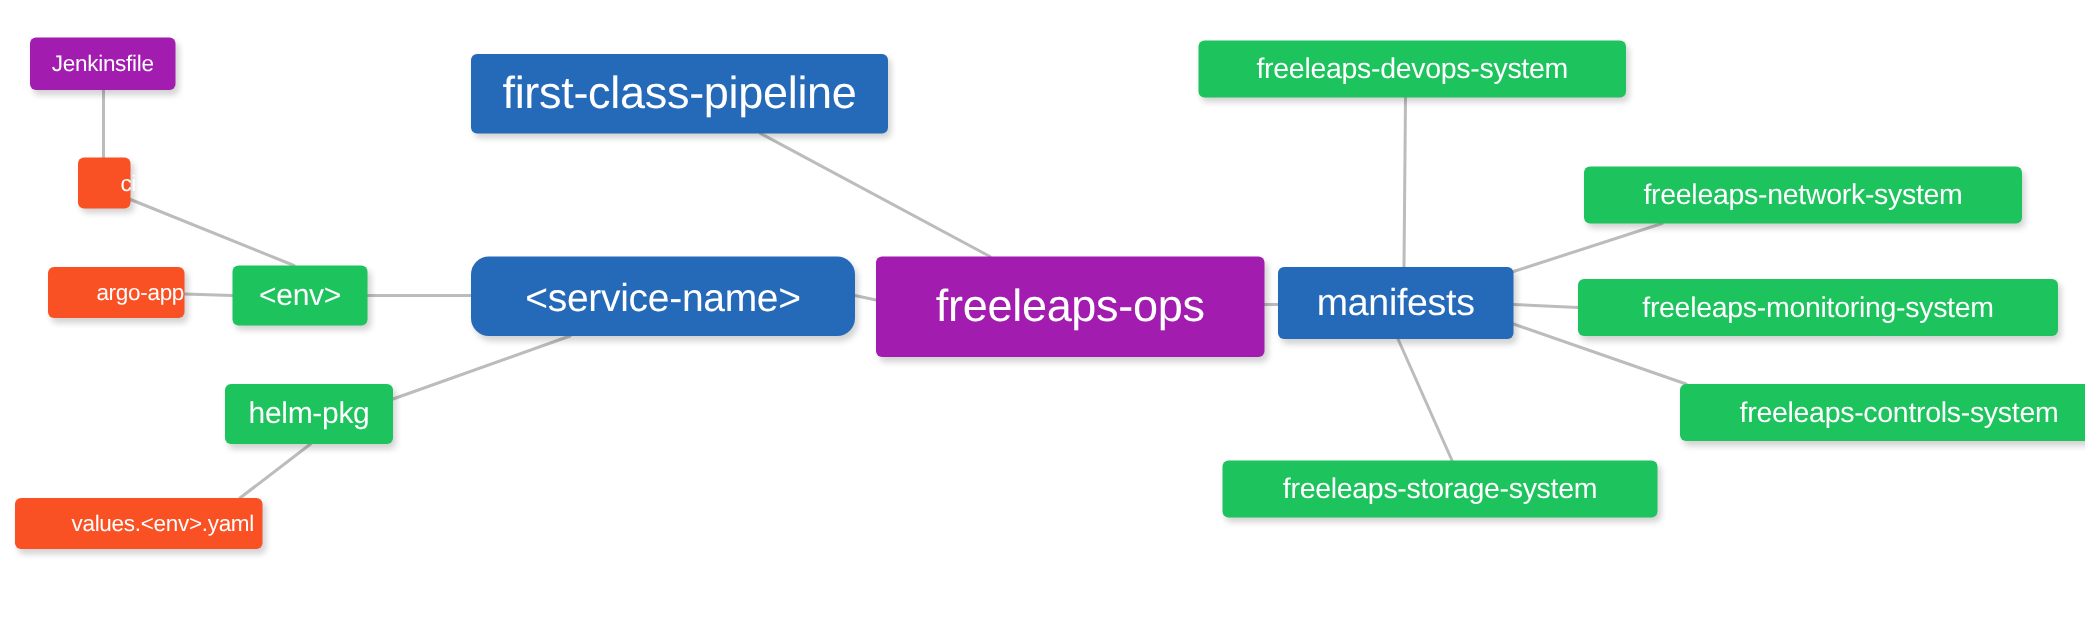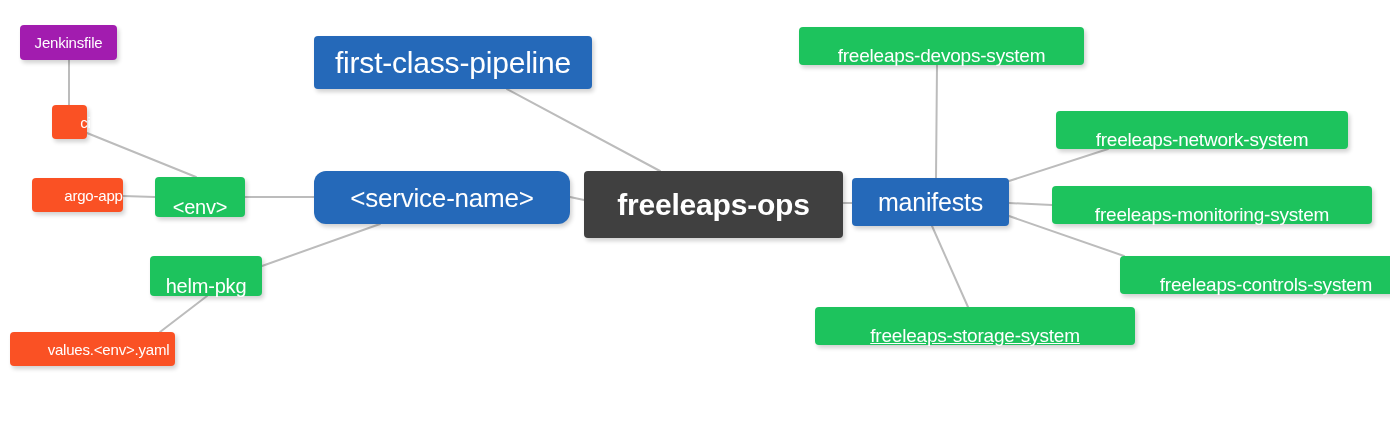--- a/index.html
+++ b/index.html
@@ -32,23 +32,23 @@
     display: flex;
     align-items: center;
     justify-content: center;
     color: #ffffff;
     border-radius: 4px;
     white-space: nowrap;
     line-height: 1;
     box-shadow: 2px 3px 4px rgba(0,0,0,0.18);
     letter-spacing: -0.2px;
   }
-  .n-root   { background: #404040; font-weight: bold; }
+  .n-root   { background: #a21caf; }
   .n-blue   { background: #2569B9; }
-  .n-green  { background: #1DC35D; align-items: flex-end; }
+  .n-green  { background: #1DC35D; }
   .n-orange { background: #a21caf; }
   .n-red    { background: #FA5124; padding-left: 32px; }
 </style>
 </head>
 <body>
 
 <div id="canvas">
   <svg id="edges" width="1390" height="421" viewBox="0 0 1390 421">
       <line x1="69" y1="60" x2="69" y2="105" stroke="#bcbcbc" stroke-width="2" stroke-linecap="round"></line>
       <line x1="87" y1="133" x2="196" y2="177" stroke="#bcbcbc" stroke-width="2" stroke-linecap="round"></line>
@@ -101,17 +101,17 @@
       </div>
       <div class="node n-green" style="left: 1056px; top: 111px; width: 292px; height: 38px; font-size: 19px;">
         <span>freeleaps-network-system</span>
       </div>
       <div class="node n-green" style="left: 1052px; top: 186px; width: 320px; height: 38px; font-size: 19px;">
         <span>freeleaps-monitoring-system</span>
       </div>
       <div class="node n-green" style="left: 1120px; top: 256px; width: 292px; height: 38px; font-size: 19px;">
         <span>freeleaps-controls-system</span>
       </div>
-      <div class="node n-green" style="left: 815px; top: 307px; width: 320px; height: 38px; font-size: 19px; text-decoration: underline;">
+      <div class="node n-green" style="left: 815px; top: 307px; width: 290px; height: 38px; font-size: 19px;">
         <span>freeleaps-storage-system</span>
       </div>
     </div>
 </div>
 
 </body></html>

